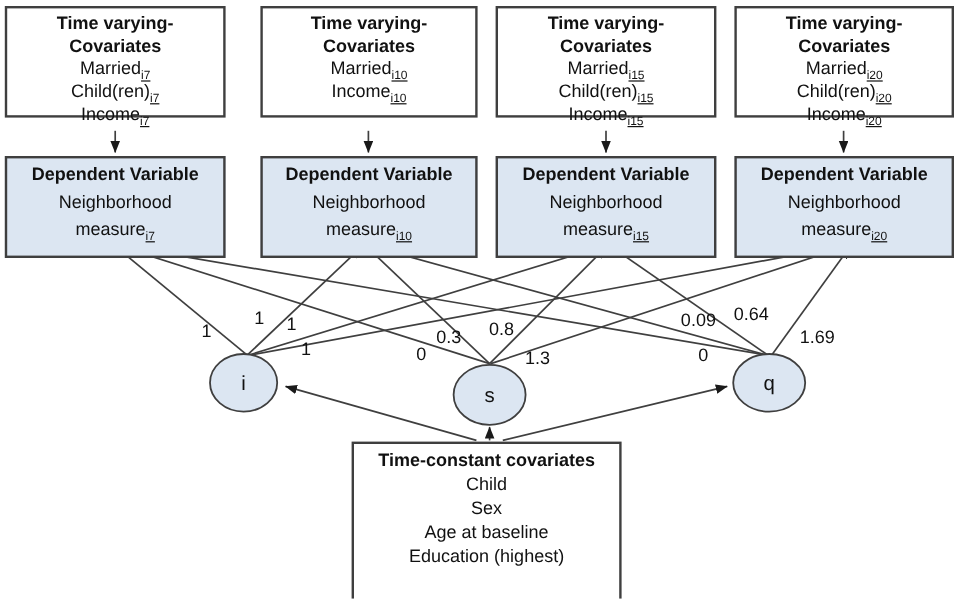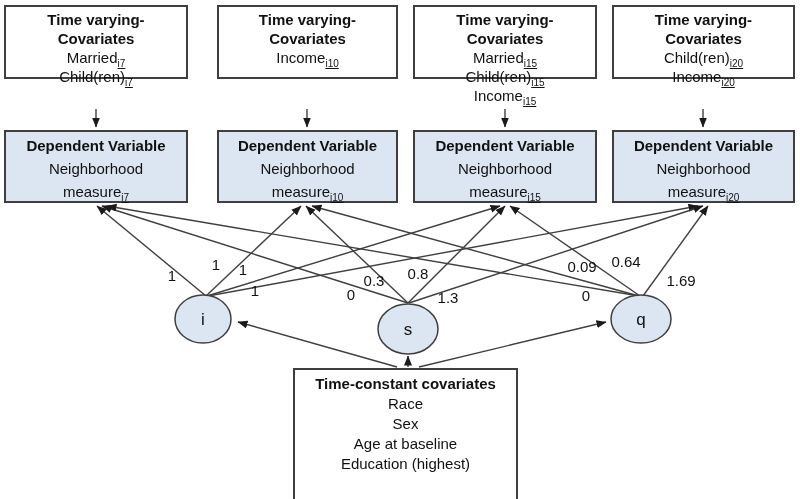--- a/index.html
+++ b/index.html
@@ -2,22 +2,22 @@
 <html><head>
 <meta charset="utf-8">
 <style>
   html,body{margin:0;padding:0;background:#ffffff;}
   #stage{
     position:relative;width:800px;height:499px;background:#ffffff;overflow:hidden;
     font-family:"Liberation Sans","DejaVu Sans",sans-serif;color:#111111;
   }
   #wires{position:absolute;left:0;top:0;width:800px;height:499px;}
   .box{position:absolute;box-sizing:border-box;border:2px solid #3f3f3f;text-align:center;}
-  .tbox{background:#ffffff;top:5px;height:74px;padding-top:3px;}
-  .dbox{background:#dce6f2;top:130px;height:73px;padding-top:2px;}
+  .tbox{background:#ffffff;top:5px;height:93px;padding-top:3px;}
+  .dbox{background:#dce6f2;top:130px;height:85px;padding-top:2px;}
   .bbox{background:#ffffff;left:293px;top:368px;width:225px;height:136px;padding-top:4px;border-width:2px;}
   .btitle{font-weight:bold;font-size:15px;line-height:19px;}
   .bline{font-size:15px;line-height:19px;}
   .dbox .btitle{line-height:23px;font-size:15px;}
   .dbox .bline{line-height:23px;}
   .bbox .btitle{line-height:20px;font-size:15px;}
   .bbox .bline{line-height:20px;}
   sub{font-size:10px;line-height:0;text-decoration:underline;}
   .col1{left:4px;width:184px;}
   .col2{left:217px;width:181px;}
@@ -96,39 +96,42 @@
       <text class="coef" x="626" y="267">0.64</text>
       <text class="coef" x="681" y="286">1.69</text>
     </g>
   </svg>
 
   <div class="box tbox col1">
     <div class="btitle">Time varying-</div>
     <div class="btitle">Covariates</div>
     <div class="bline"><span>Married</span><sub>i7</sub></div>
     <div class="bline"><span>Child(ren)</span><sub>i7</sub></div>
+    <div class="bline"><span>Income</span><sub>i7</sub></div>
   </div>
 
   <div class="box tbox col2">
     <div class="btitle">Time varying-</div>
     <div class="btitle">Covariates</div>
+    <div class="bline"><span>Married</span><sub>i10</sub></div>
     <div class="bline"><span>Income</span><sub>i10</sub></div>
   </div>
 
   <div class="box tbox col3">
     <div class="btitle">Time varying-</div>
     <div class="btitle">Covariates</div>
     <div class="bline"><span>Married</span><sub>i15</sub></div>
     <div class="bline"><span>Child(ren)</span><sub>i15</sub></div>
     <div class="bline"><span>Income</span><sub>i15</sub></div>
   </div>
 
   <div class="box tbox col4">
     <div class="btitle">Time varying-</div>
     <div class="btitle">Covariates</div>
+    <div class="bline"><span>Married</span><sub>i20</sub></div>
     <div class="bline"><span>Child(ren)</span><sub>i20</sub></div>
     <div class="bline"><span>Income</span><sub>i20</sub></div>
   </div>
 
   <div class="box dbox col1">
     <div class="btitle">Dependent Variable</div>
     <div class="bline">Neighborhood</div>
     <div class="bline"><span>measure</span><sub>i7</sub></div>
   </div>
 
@@ -145,19 +148,19 @@
   </div>
 
   <div class="box dbox col4">
     <div class="btitle">Dependent Variable</div>
     <div class="bline">Neighborhood</div>
     <div class="bline"><span>measure</span><sub>i20</sub></div>
   </div>
 
   <div class="box bbox">
     <div class="btitle">Time-constant covariates</div>
-    <div class="bline">Race</div>
+    <div class="bline">Child</div>
     <div class="bline">Sex</div>
     <div class="bline">Age at baseline</div>
     <div class="bline">Education (highest)</div>
   </div>
 
 </div>
 
 </body></html>

